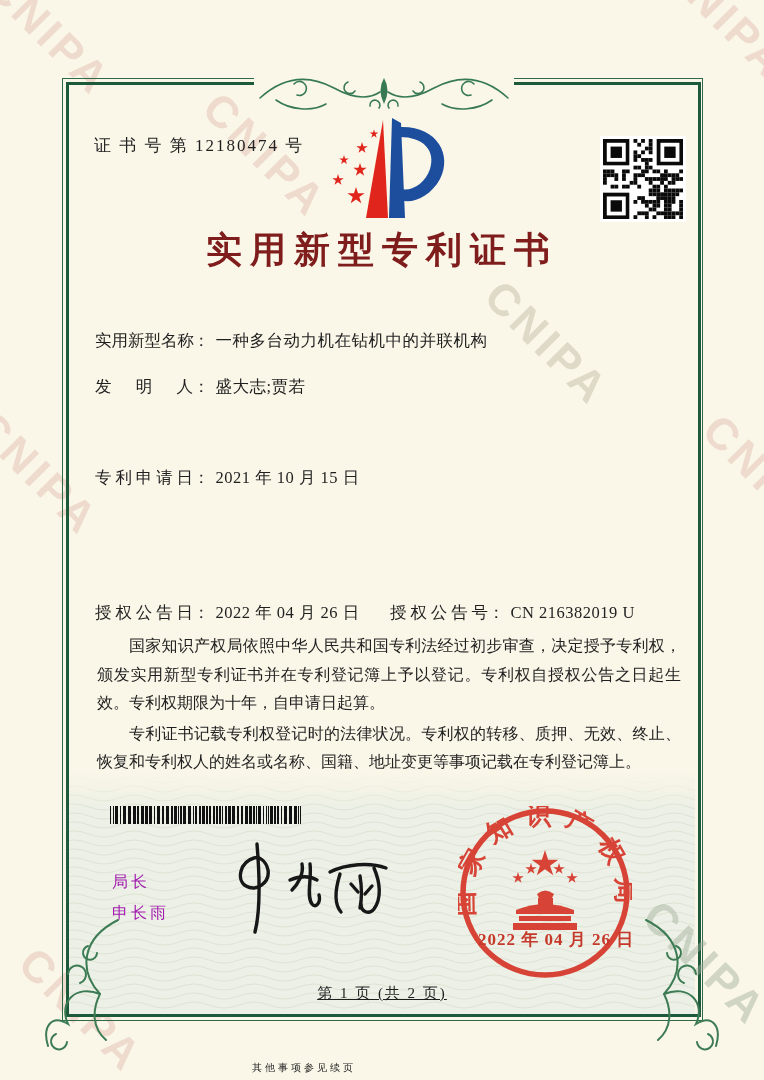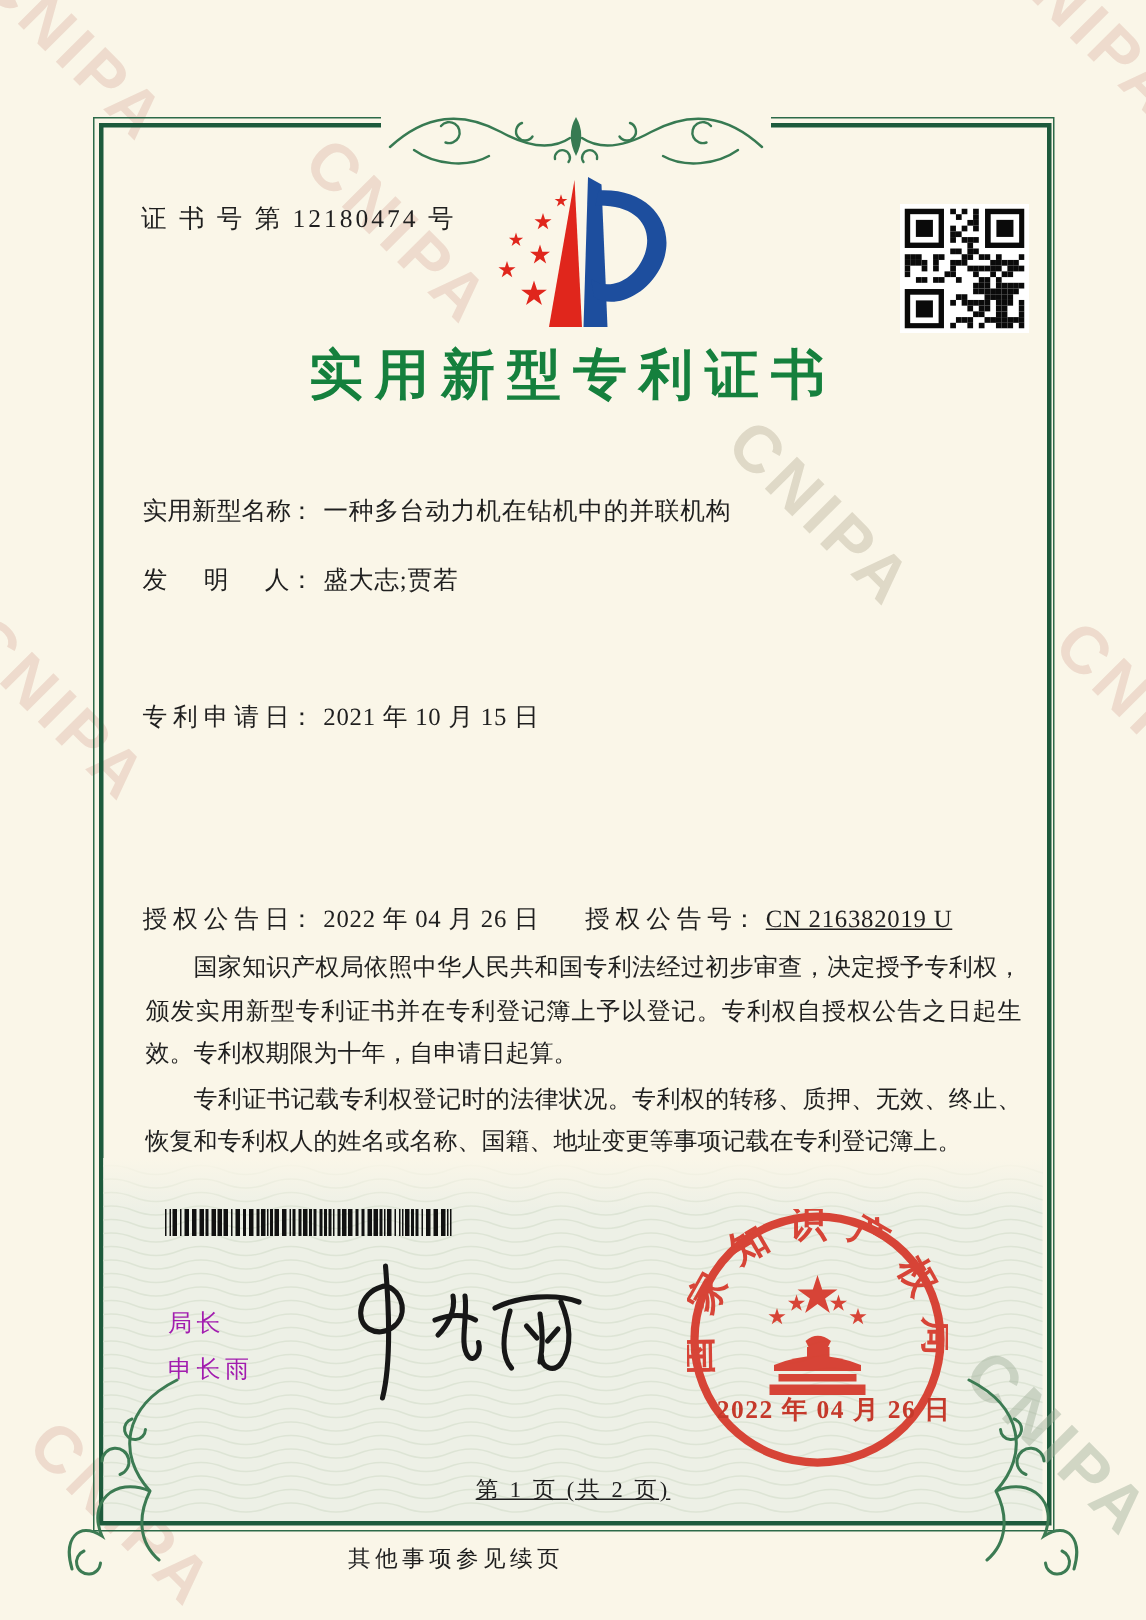--- a/index.html
+++ b/index.html
@@ -25,40 +25,40 @@
   .band{position:absolute;left:69px;top:772px;width:626px;height:242px;
         background:#edf0e6;z-index:2;}
   .band-fade{position:absolute;left:0;top:0;width:626px;height:36px;
         background:linear-gradient(to bottom,#faf6e8,rgba(250,246,232,0));}
 
   .orn{z-index:4;}
   .content{z-index:5;}
 
   .cert-no{left:94px;top:134px;font-size:17px;letter-spacing:2px;z-index:5;}
   .title{left:70px;top:226px;width:624px;text-align:center;font-size:36px;
-         font-weight:700;letter-spacing:8px;z-index:5;color:#15803d;}
+         font-weight:700;letter-spacing:8px;z-index:5;color:#7f1d1d;}
 
   .field{left:95px;width:600px;font-size:16.5px;z-index:5;white-space:nowrap;}
   .flabel{display:inline-block;width:98px;text-align:justify;text-align-last:justify;
           vertical-align:top;}
   .fcolon{display:inline-block;margin-right:6px;}
   .fvalue{letter-spacing:0.5px;}
-  .grant2{position:absolute;left:295px;top:0;white-space:nowrap;text-decoration:underline;}
+  .grant2{position:absolute;left:295px;top:0;white-space:nowrap;}
 
   .paras{left:95px;top:630px;width:588px;z-index:5;}
   .paras p{margin:2px;font-size:16px;line-height:28.5px;text-indent:2em;
            text-align:justify;}
 
   .signer{left:112px;font-size:16px;letter-spacing:3px;z-index:5;
           font-family:"Liberation Sans","DejaVu Sans",sans-serif;color:#a21caf;}
   .seal-date{left:468px;top:928px;width:176px;text-align:center;font-size:17px;
              font-weight:bold;color:#c5392b;z-index:6;letter-spacing:1px;}
   .page-info{left:70px;top:984px;width:624px;text-align:center;font-size:15px;
              letter-spacing:2px;z-index:5;text-decoration:underline;}
-  .footer-note{left:0;top:1030px;width:608px;text-align:center;font-size:15px;
+  .footer-note{left:0;top:1061px;width:608px;text-align:center;font-size:10px;
                letter-spacing:3px;z-index:5;}
   .qr{left:600px;top:136px;width:80px;height:80px;background:#fff;padding:3px;z-index:5;}
 </style>
 </head>
 <body>
 
 <div class="page">
 
   <span class="wm pink" style="left:-28px;top:8px;">CNIPA</span>
   <span class="wm pink" style="left:648px;top:-8px;">CNIPA</span>

